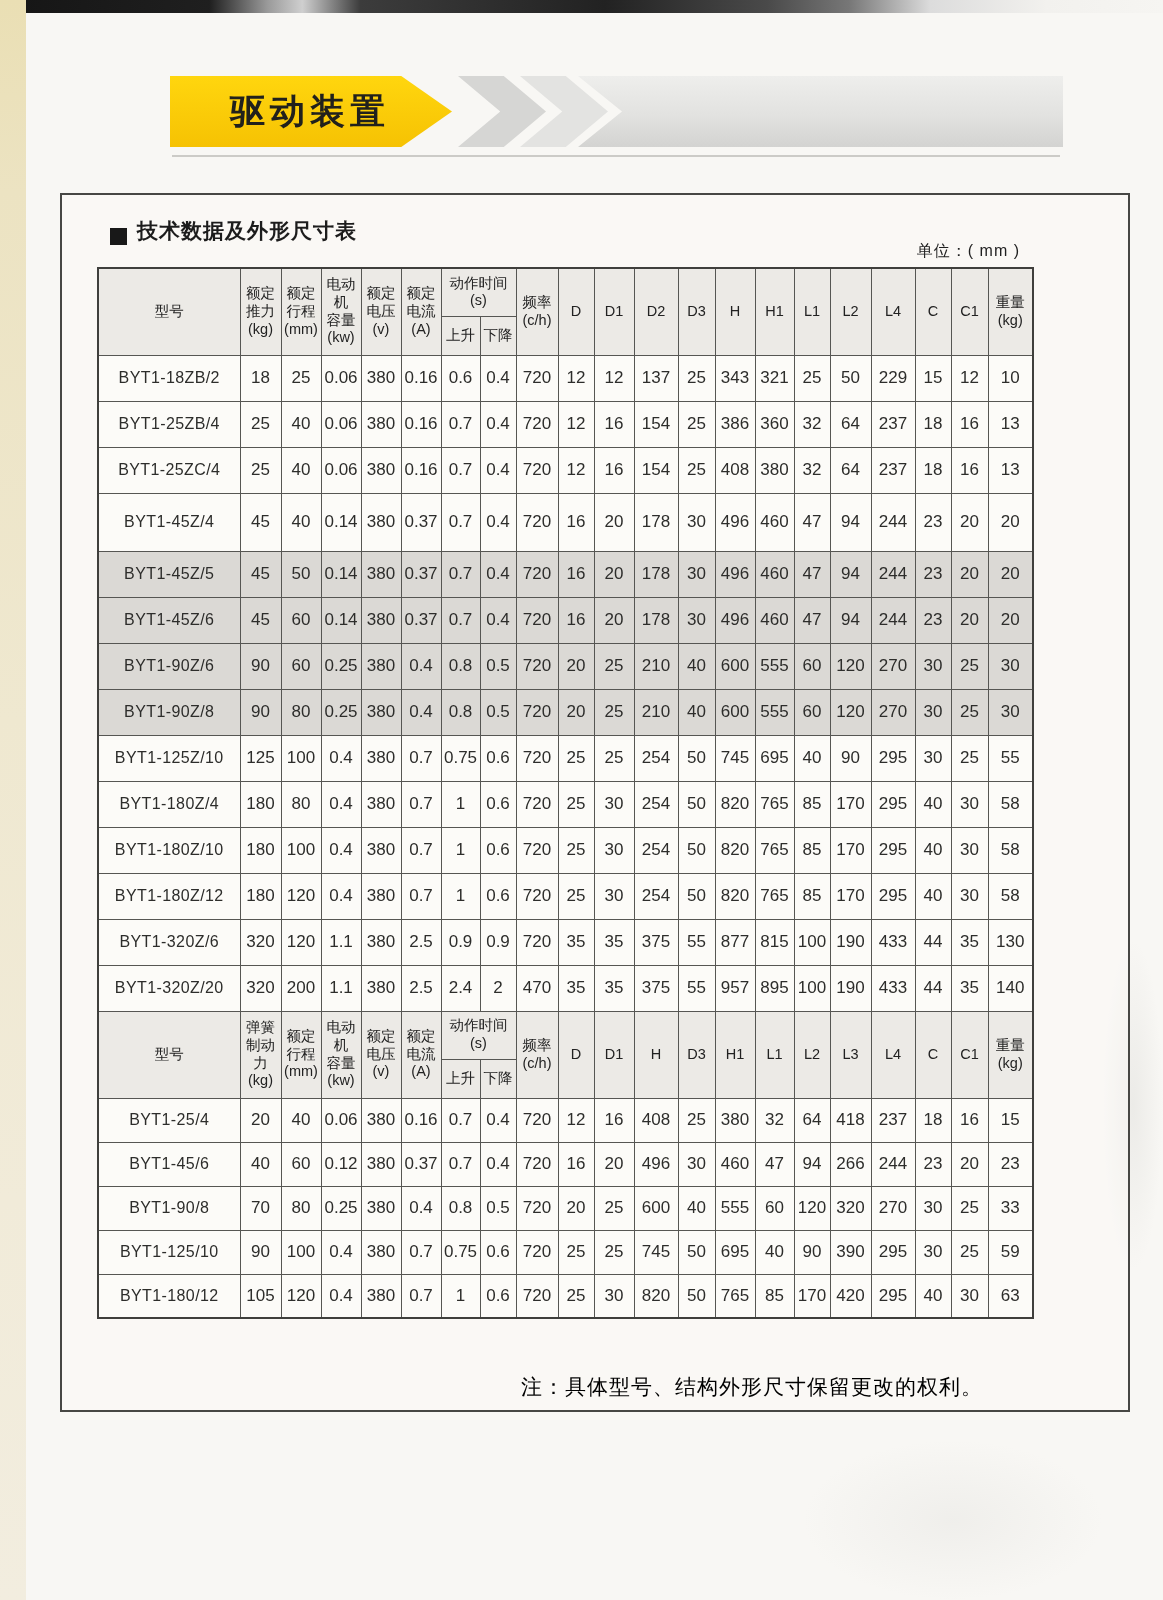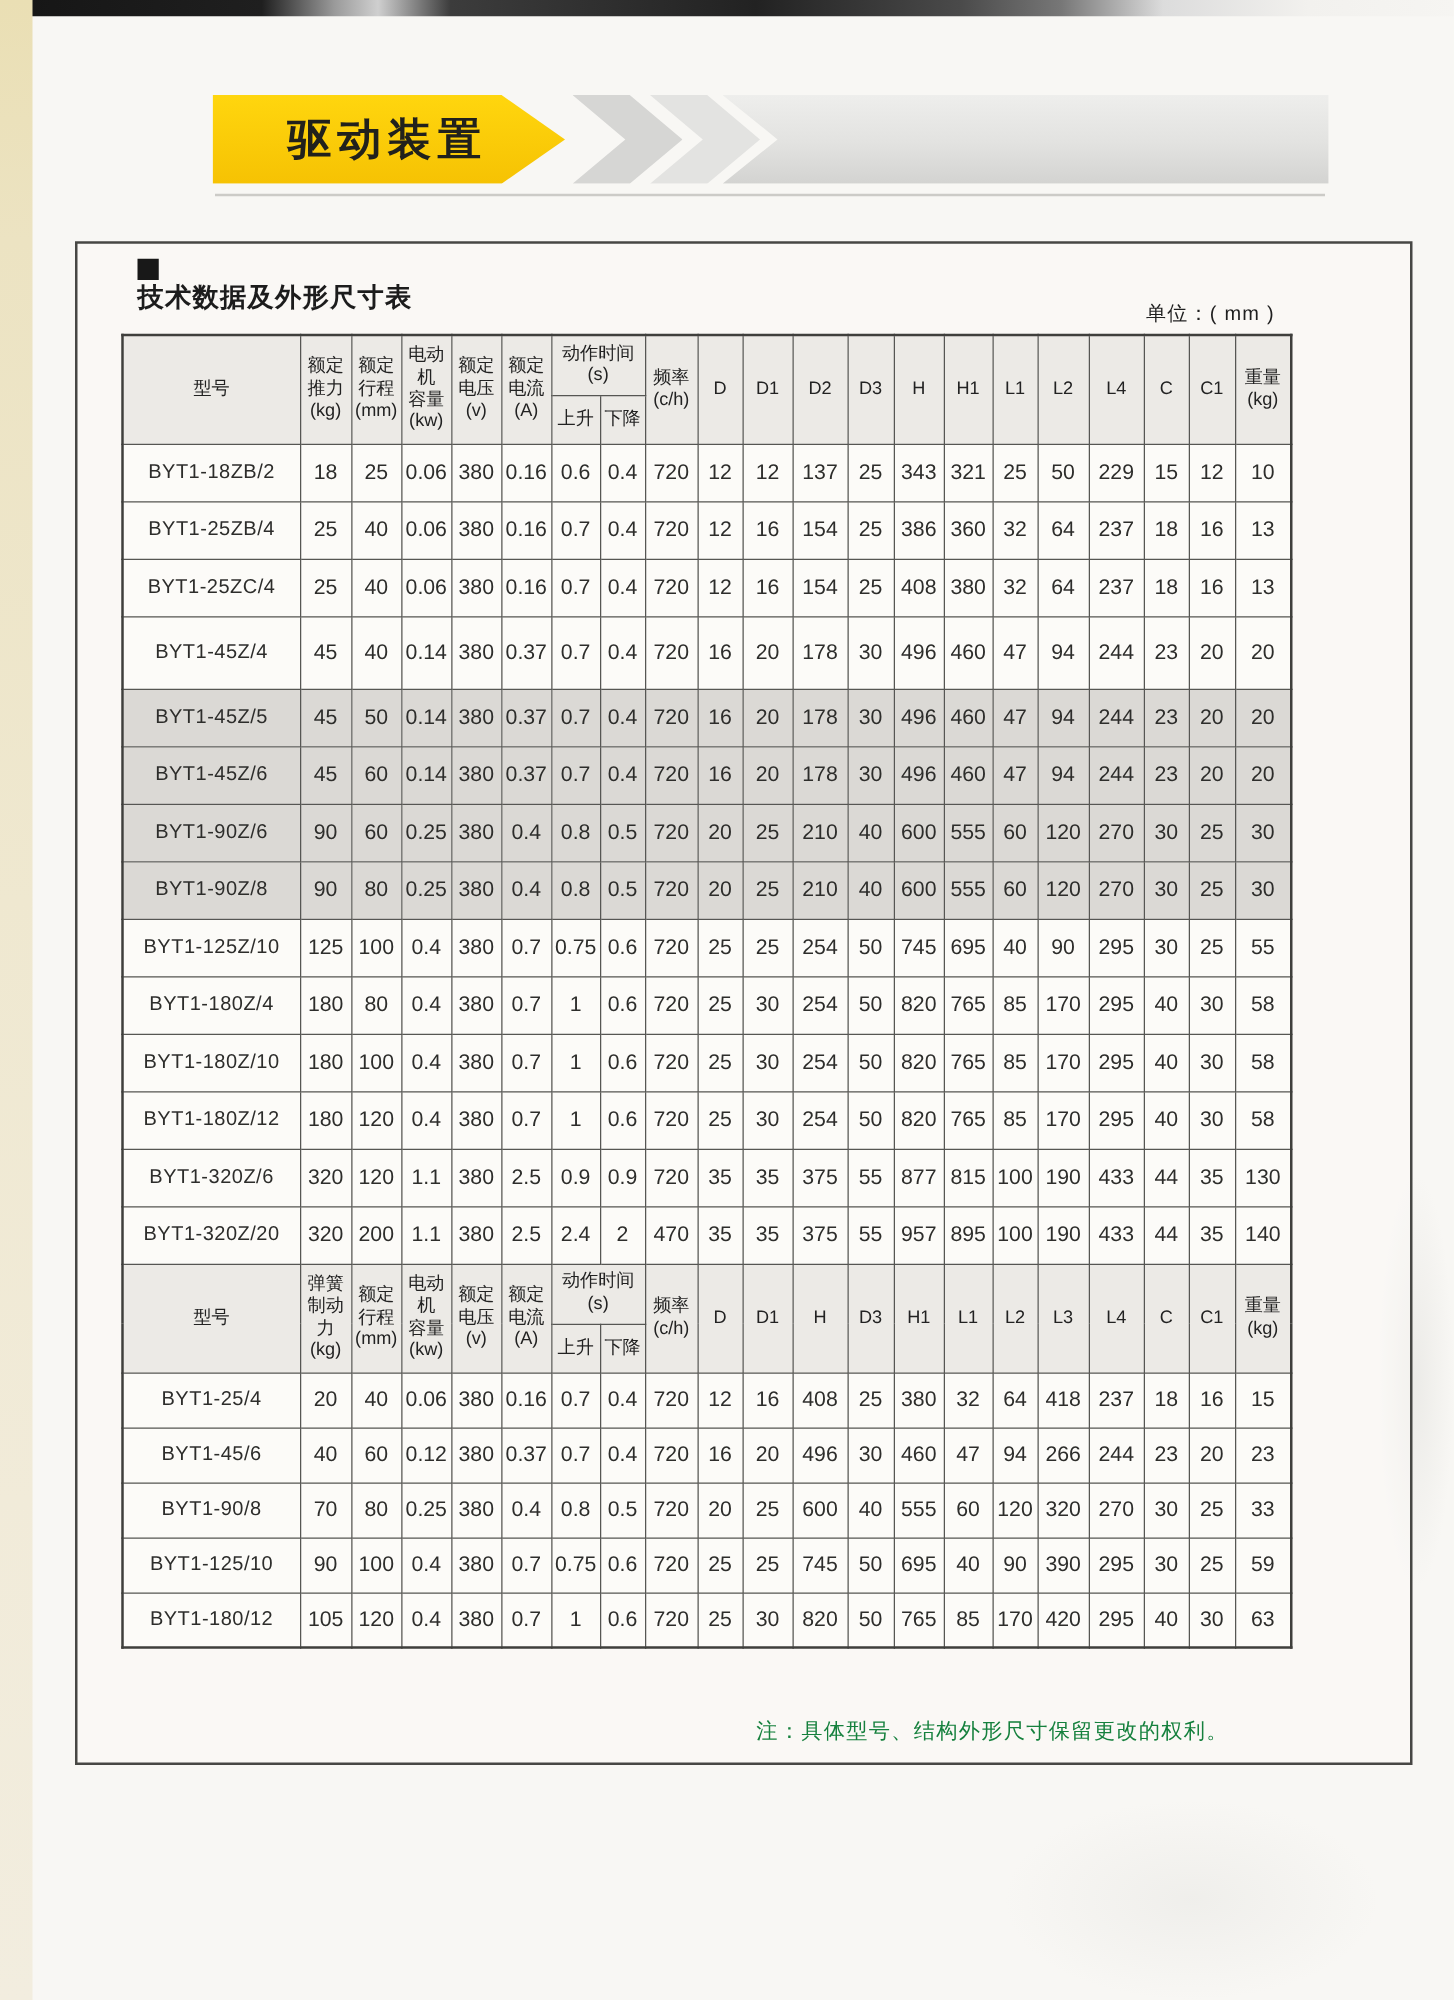--- a/index.html
+++ b/index.html
@@ -44,25 +44,25 @@
     clip-path:polygon(0 0,100% 0,100% 100%,0 100%,44px 50%);
   }
   .banner-rule{
     position:absolute;left:172px;top:155px;width:888px;height:2px;background:#cccbc7;
   }
   
   .box{
     position:absolute;left:60px;top:193px;width:1070px;height:1219px;
     border:2px solid #474744;box-sizing:border-box;background:rgba(252,251,248,.4);
   }
-  .sec-title{position:absolute;left:48px;top:12px;display:flex;align-items:flex-start;flex-direction:column;}
+  .sec-title{position:absolute;left:48px;top:22px;display:flex;align-items:flex-end;}
   .sec-title .bullet{width:17px;height:17px;background:#181818;margin-right:10px;}
   .sec-title .txt{font-size:21px;font-weight:bold;color:#1c1c1c;letter-spacing:1px;}
   .unit{position:absolute;right:108px;top:46px;font-size:16px;color:#1f1f1f;letter-spacing:1px;}
-  .note{position:absolute;right:145px;top:1178px;font-size:17px;color:#15803d;letter-spacing:1px;}
+  .note{position:absolute;right:145px;top:1178px;font-size:21px;color:#000000;letter-spacing:1px;}
   
   .tbl-wrap{position:absolute;left:35px;top:72px;}
   table{border-collapse:collapse;table-layout:fixed;width:935px;border:2px solid #3f3f3c;}
   td{
     border:1px solid #565653;text-align:center;vertical-align:middle;
     padding:0;overflow:hidden;
   }
   td.hcell{
     background:#eceae6;font-size:14.5px;line-height:1.22;white-space:pre-line;color:#222;
   }

